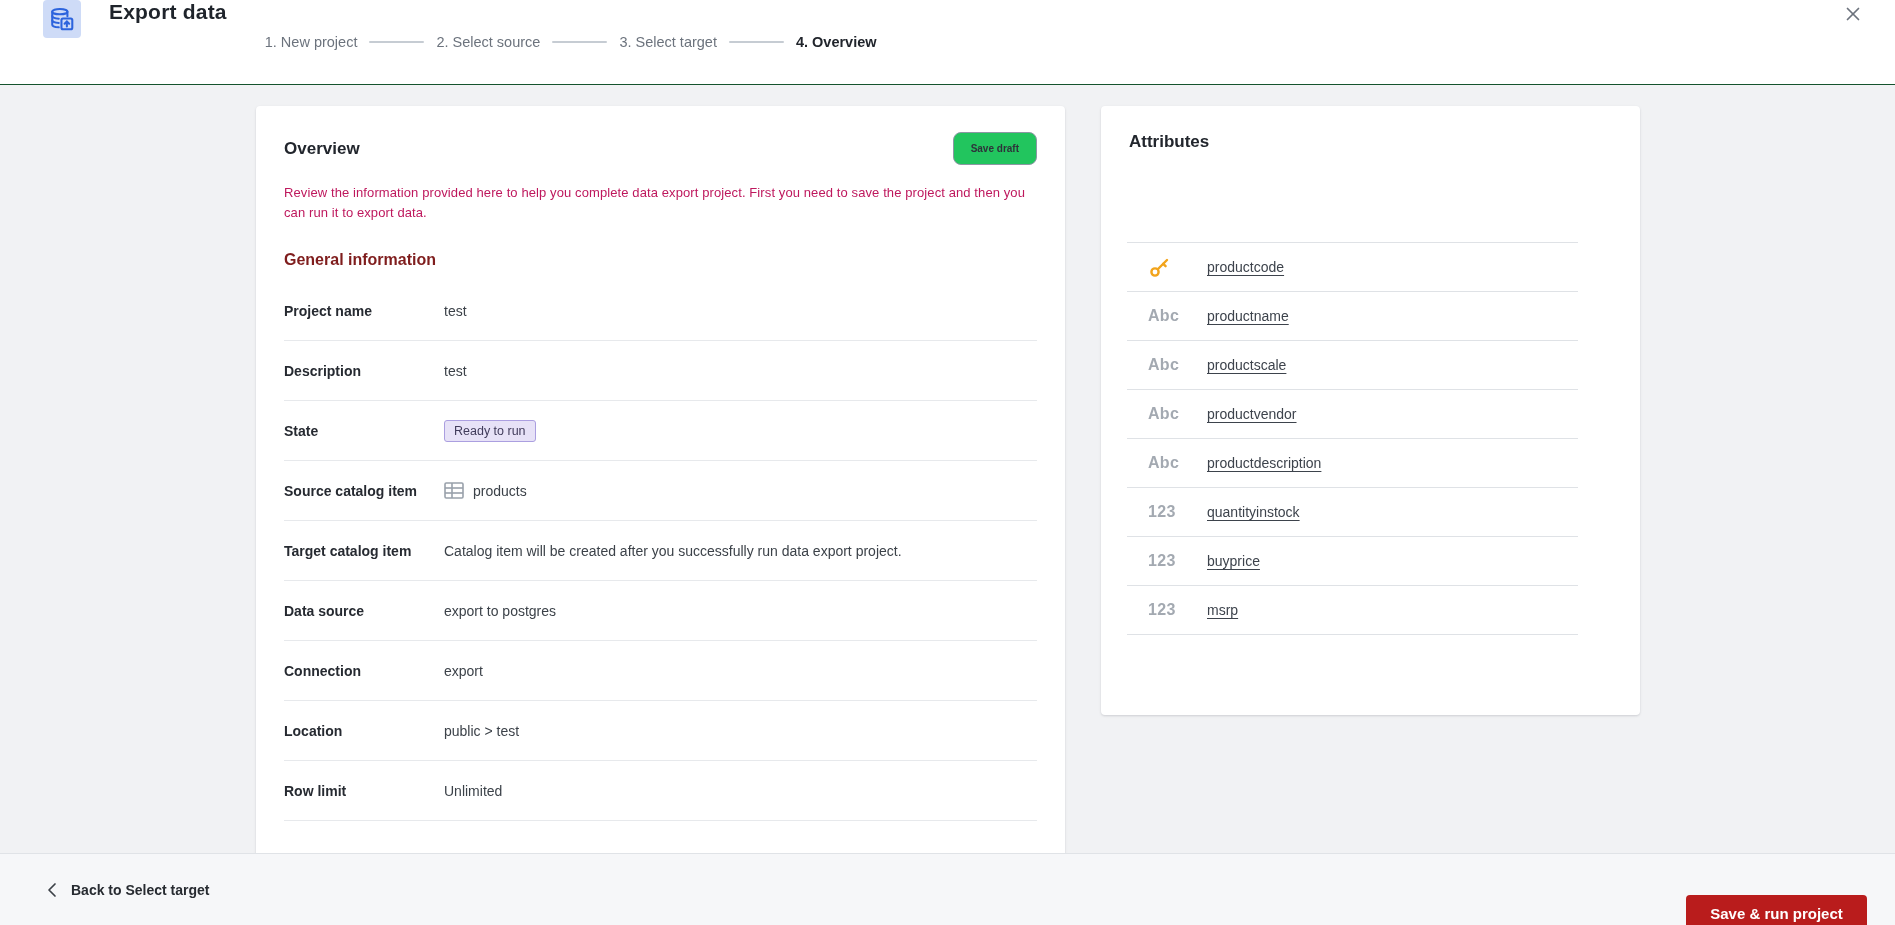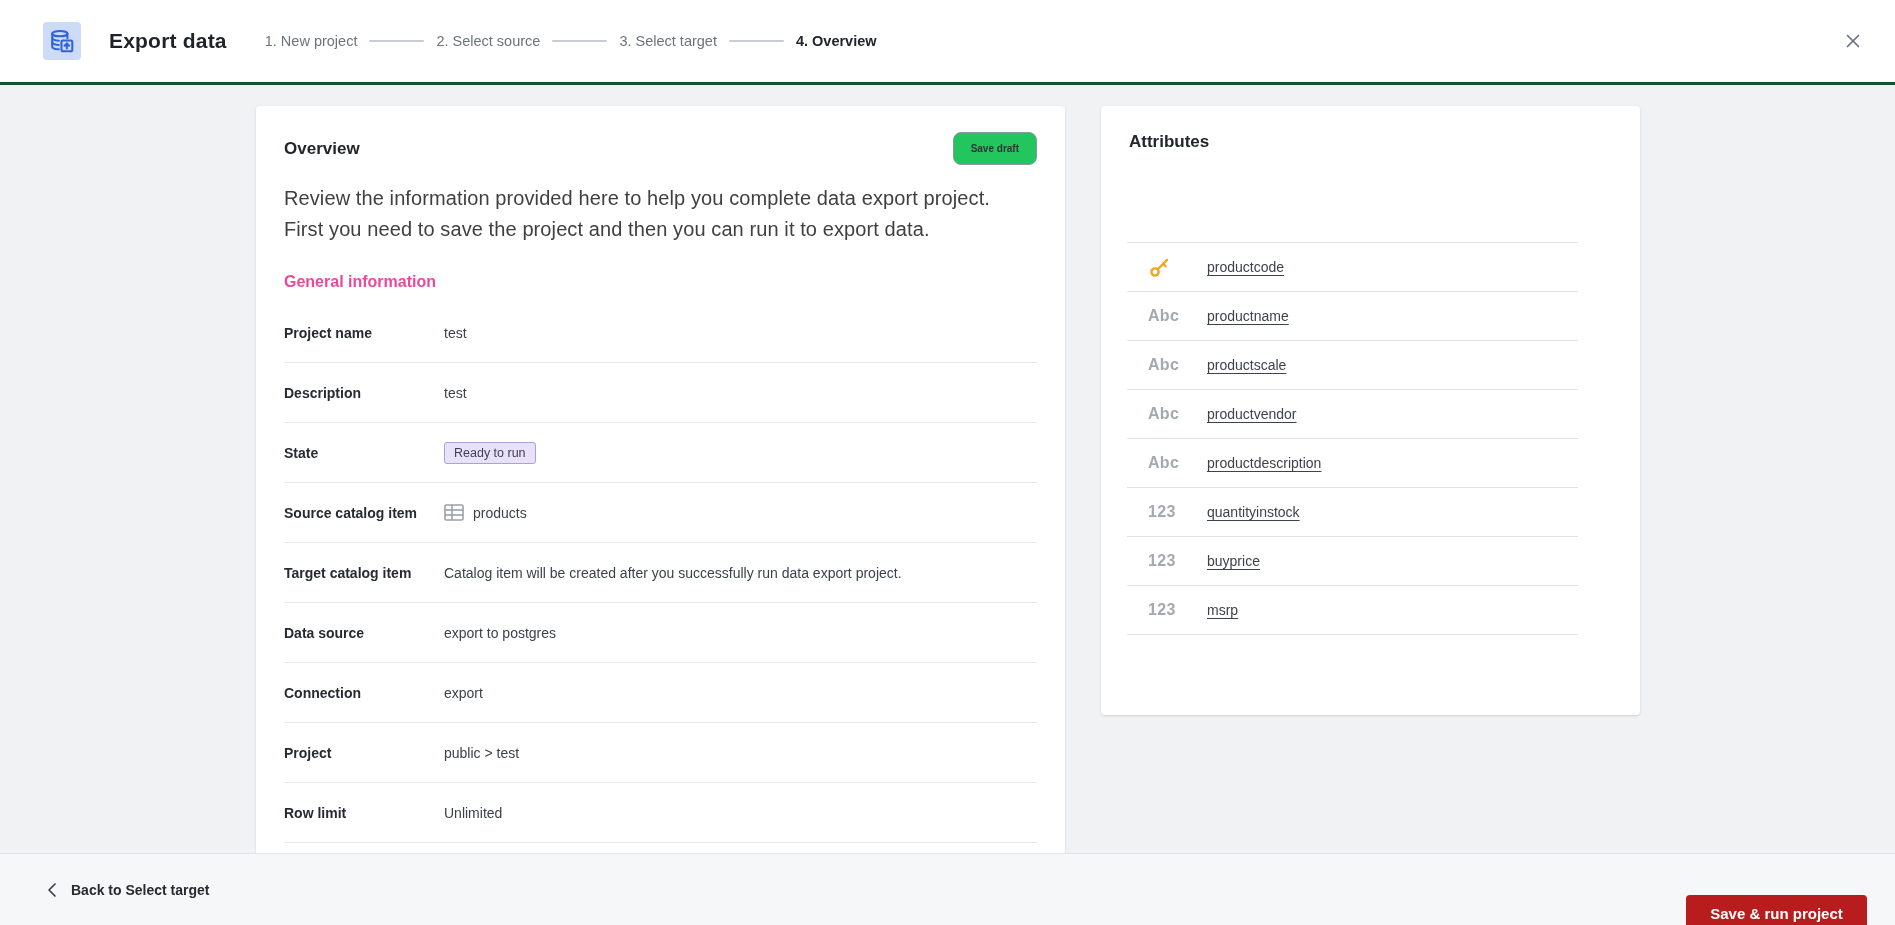--- a/index.html
+++ b/index.html
@@ -8,22 +8,22 @@
     position:relative;
     font-family:"Liberation Sans", sans-serif;
     background:#f1f2f4;
     color:#22262d;
     overflow:hidden;
   }
 
   
   .header {
     position:absolute; top:0; left:0; right:0; height:85px;
-    background:#ffffff; border-bottom:3px solid #14532d;
-    display:flex; align-items:center;
+    background:#ffffff; border-bottom:1px solid #14532d;
+    display:flex; 
     padding:0 28px 0 43px; z-index:5;
   }
   .app-icon-box {
     width:38px; height:38px; border-radius:4px;
     background:#cedbf7; display:flex; align-items:center; justify-content:center;
     flex:0 0 auto;
   }
   .page-title {
     margin-left:28px; font-size:21px; font-weight:bold; color:#1f242b;
     letter-spacing:0.2px;
@@ -46,24 +46,24 @@
   .card-attrs { left:1101px; top:106px; width:539px; height:609px; padding:26px 0 16px; }
 
   .card-head { display:flex; align-items:center; justify-content:space-between; }
   .card-title { font-size:17px; font-weight:bold; color:#22262d; }
   .btn-secondary {
     background:#22c55e; border:1px solid #8c97a3; border-radius:8px;
     padding:10px 17px; font-size:10px; font-weight:600; color:#2e333a;
     font-family:inherit; cursor:pointer;
   }
   .o-desc {
-    margin-top:18px; width:748px; font-size:20px; line-height:1.55;
-    color:#404040; letter-spacing:0.1px;
-  }
-  .o-section-title { margin-top:28px; font-size:16px; font-weight:bold; color:#ec4899; }
+    margin-top:18px; width:748px; font-size:13px; line-height:1.55;
+    color:#be185d; letter-spacing:0.1px;
+  }
+  .o-section-title { margin-top:28px; font-size:16px; font-weight:bold; color:#7f1d1d; }
   .o-rows { margin-top:12px; }
   .o-row {
     display:flex; align-items:center; height:60px;
     border-bottom:1px solid #e7e9ec;
   }
   .o-label { width:160px; flex:0 0 auto; font-size:14px; font-weight:600; color:#262a31; }
   .o-value { display:flex; align-items:center; gap:9px; font-size:14px; color:#3c4249; }
   .badge {
     display:inline-block; background:#e7e2f7; border:1px solid #ab9fe0;
     border-radius:3px; padding:3px 9px; font-size:12.5px; color:#413c5b;
@@ -188,21 +188,21 @@
           <span>export to postgres</span>
         </div>
       </div>
       <div class="o-row">
         <span class="o-label">Connection</span>
         <div class="o-value">
           <span>export</span>
         </div>
       </div>
       <div class="o-row">
-        <span class="o-label">Project</span>
+        <span class="o-label">Location</span>
         <div class="o-value">
           <span>public &gt; test</span>
         </div>
       </div>
       <div class="o-row">
         <span class="o-label">Row limit</span>
         <div class="o-value">
           <span>Unlimited</span>
         </div>
       </div>

